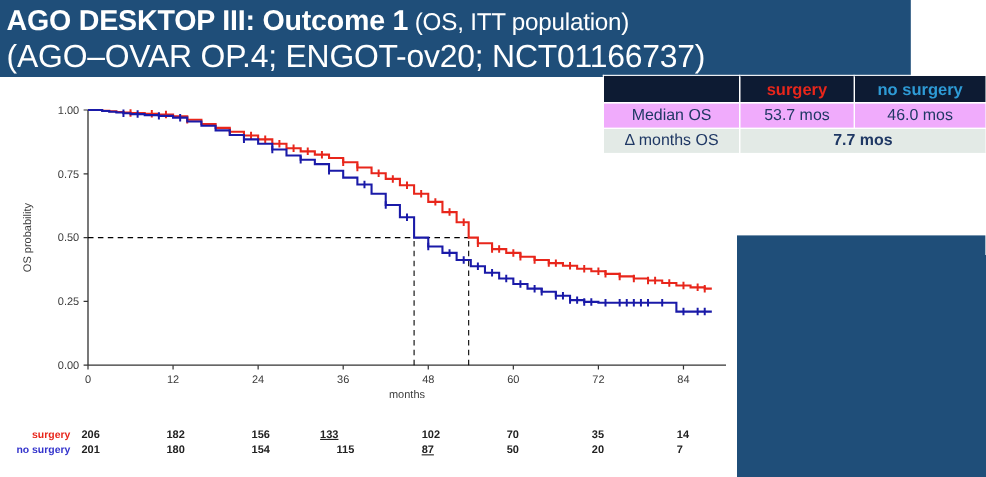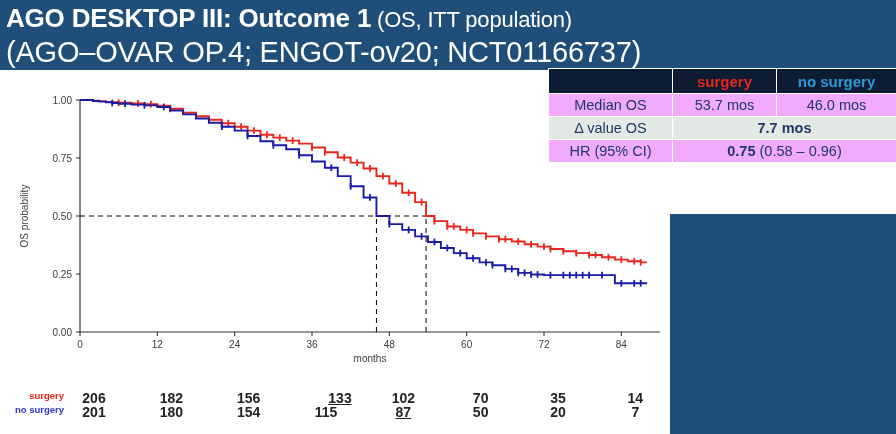--- a/index.html
+++ b/index.html
@@ -7,21 +7,21 @@
     width:896px;height:434px;
     background:#ffffff;
     font-family:"Liberation Sans", sans-serif;
     overflow:hidden;
     position:relative;
   }
   #slide{position:relative;width:896px;height:434px;background:#ffffff;overflow:hidden;}
 
   
   #title-banner{
-    position:absolute;left:0;top:0;width:896px;height:70px;
+    position:absolute;left:0;top:0;width:828px;height:70px;
     background:#1f4e79;
     box-sizing:border-box;
     padding:2px 0 0 6px;
   }
   .title-line{
     color:#ffffff;
     white-space:nowrap;
     line-height:33px;
     letter-spacing:-0.2px;
   }
@@ -84,22 +84,22 @@
   .risk-row{position:absolute;left:0;width:672px;height:15px;}
   #risk-row-surgery{top:0px;}
   #risk-row-nosurgery{top:14px;}
   .risk-label{
     position:absolute;text-align:right;width:70px;left:-6px;
     font-size:9.5px;font-weight:bold;
   }
   .risk-label.surgery{color:#e8261b;}
   .risk-label.nosurgery{color:#3333cc;}
   .risk-num{
-    position:absolute;text-align:center;width:40px;
-    font-size:14px;color:#222222;font-weight:bold;
+    position:absolute;text-align:left;width:40px;
+    font-size:10px;color:#222222;font-weight:bold;
   }
 </style>
 </head>
 <body>
 
 <div id="slide">
 
   <div id="corner-block"></div>
 
   <div id="title-banner">
@@ -120,26 +120,22 @@
         <th class="th-nosurgery">no surgery</th>
       </tr>
     </thead>
     <tbody>
       <tr class="row-a">
         <td class="lbl">Median OS</td>
         <td>53.7 mos</td>
         <td>46.0 mos</td>
       </tr>
       <tr class="row-b">
-        <td class="lbl">Δ value OS</td>
+        <td class="lbl">Δ months OS</td>
         <td colspan="2" class="val-strong">7.7 mos</td>
-      </tr>
-      <tr class="row-a">
-        <td class="lbl">HR (95% CI)</td>
-        <td colspan="2"><span class="val-strong">0.75</span><span> (0.58 – 0.96)</span></td>
       </tr>
     </tbody>
   </table>
 
   <div id="chart-wrap">
     <svg id="chart-svg" width="672" height="300" viewBox="0 0 672 300">
         <line x1="80" y1="22" x2="80" y2="254" stroke="#333" stroke-width="1.2"></line>
         <line x1="80" y1="254" x2="660" y2="254" stroke="#333" stroke-width="1.2"></line>
         <line x1="76" y1="254" x2="80" y2="254" stroke="#333" stroke-width="1.1"></line>
         <text x="72" y="257.5" text-anchor="end" class="ax-label">0.00</text>
@@ -404,21 +400,21 @@
         </g>
       </svg>
   </div>
 
   <div id="risk-table">
     <div class="risk-row" id="risk-row-surgery">
         <div class="risk-label surgery">surgery</div>
         <div class="risk-num" style="left: 74px;">206</div>
         <div class="risk-num" style="left: 151.333px;">182</div>
         <div class="risk-num" style="left: 228.667px;">156</div>
-        <div class="risk-num" style="left: 320px; text-decoration: underline;">133</div>
+        <div class="risk-num" style="left: 291px; text-decoration: underline;">133</div>
         <div class="risk-num" style="left: 383.333px;">102</div>
         <div class="risk-num" style="left: 460.667px;">70</div>
         <div class="risk-num" style="left: 538px;">35</div>
         <div class="risk-num" style="left: 615.333px;">14</div>
       </div>
     <div class="risk-row" id="risk-row-nosurgery">
         <div class="risk-label nosurgery">no surgery</div>
         <div class="risk-num" style="left: 74px;">201</div>
         <div class="risk-num" style="left: 151.333px;">180</div>
         <div class="risk-num" style="left: 228.667px;">154</div>

